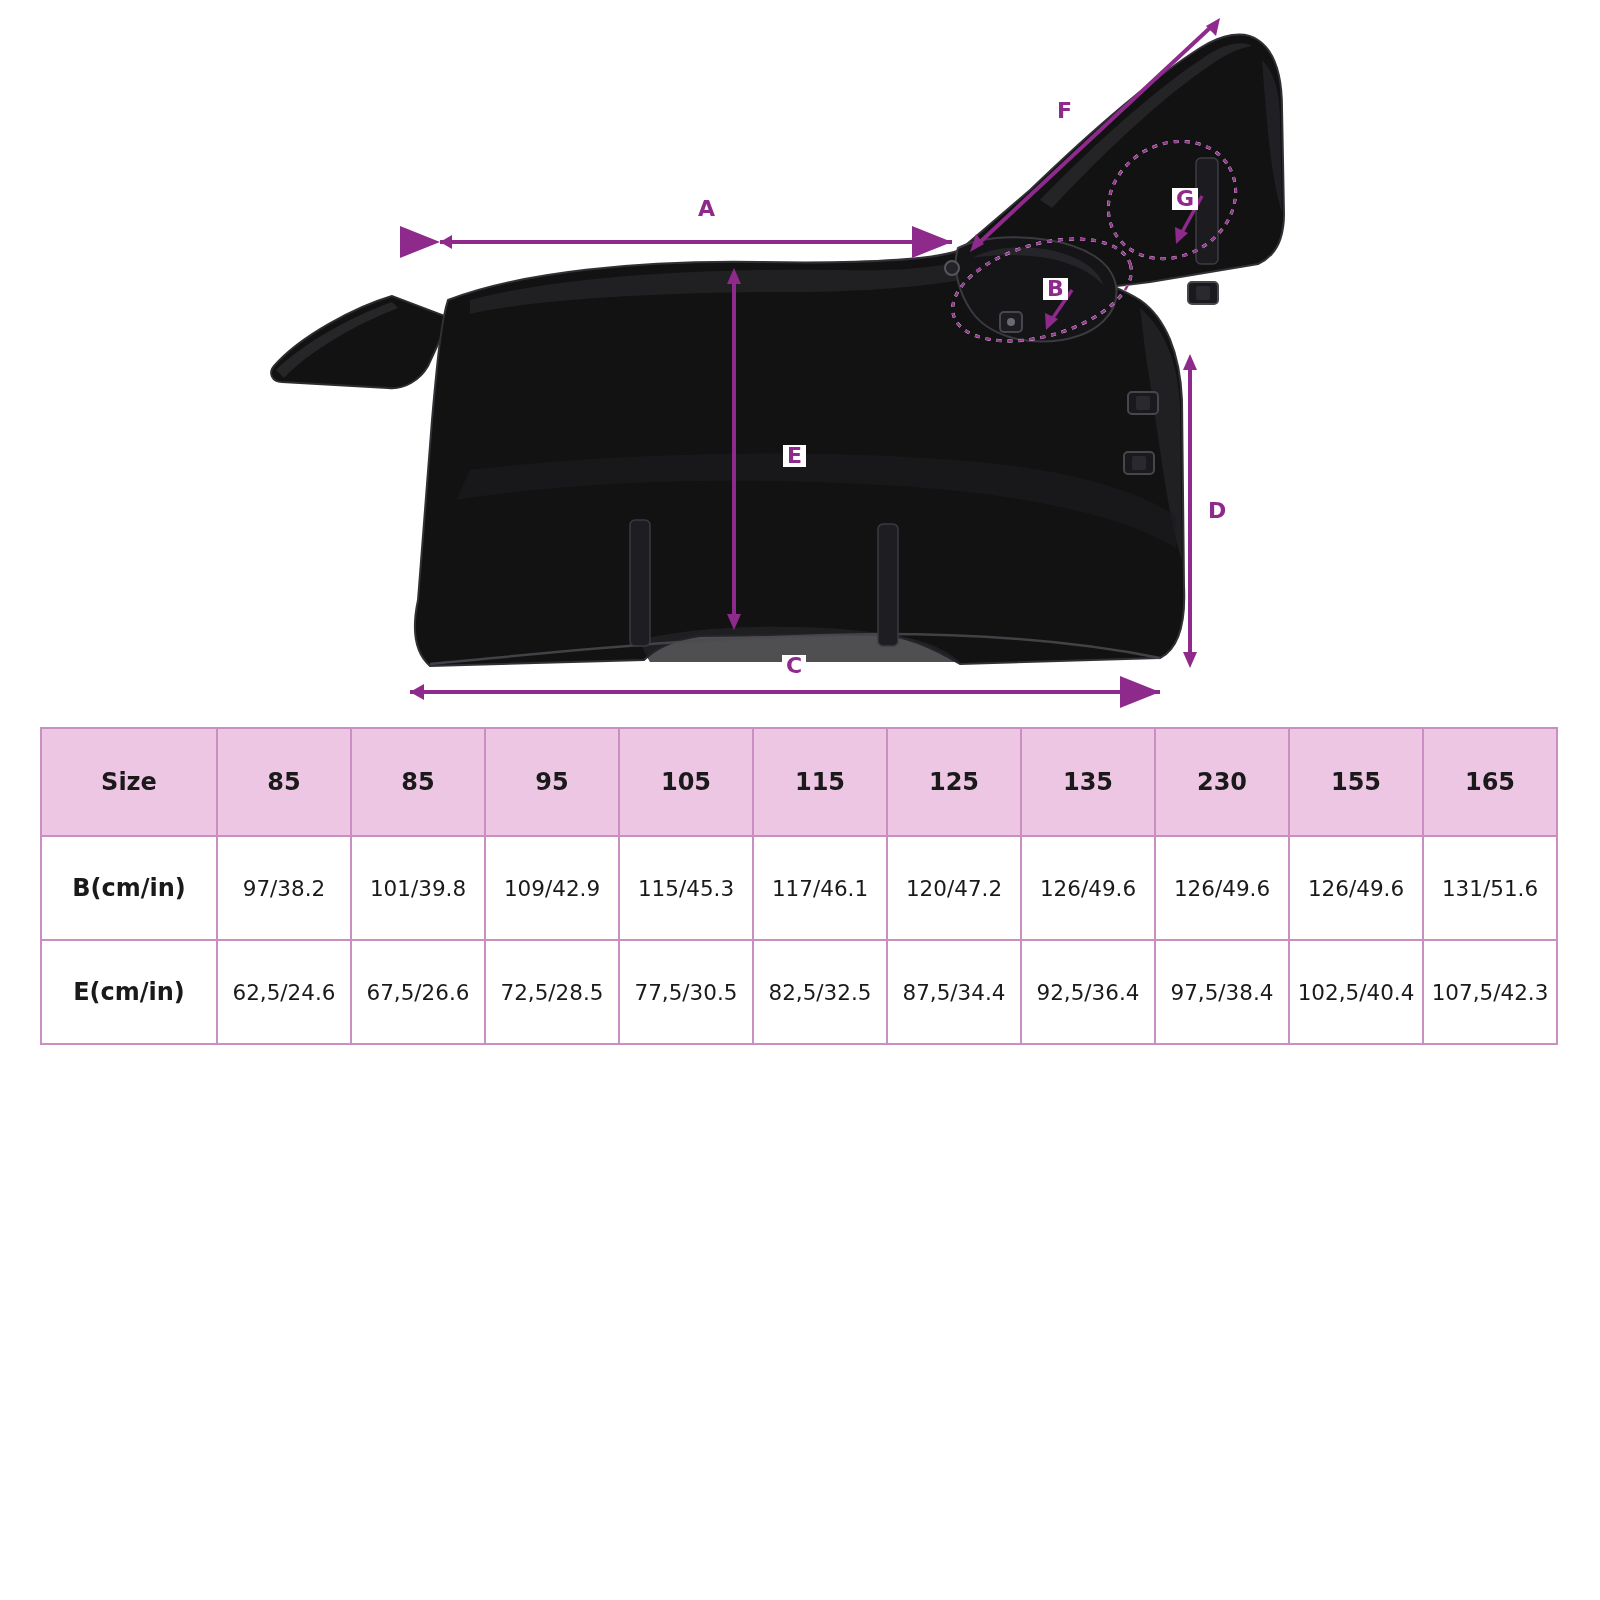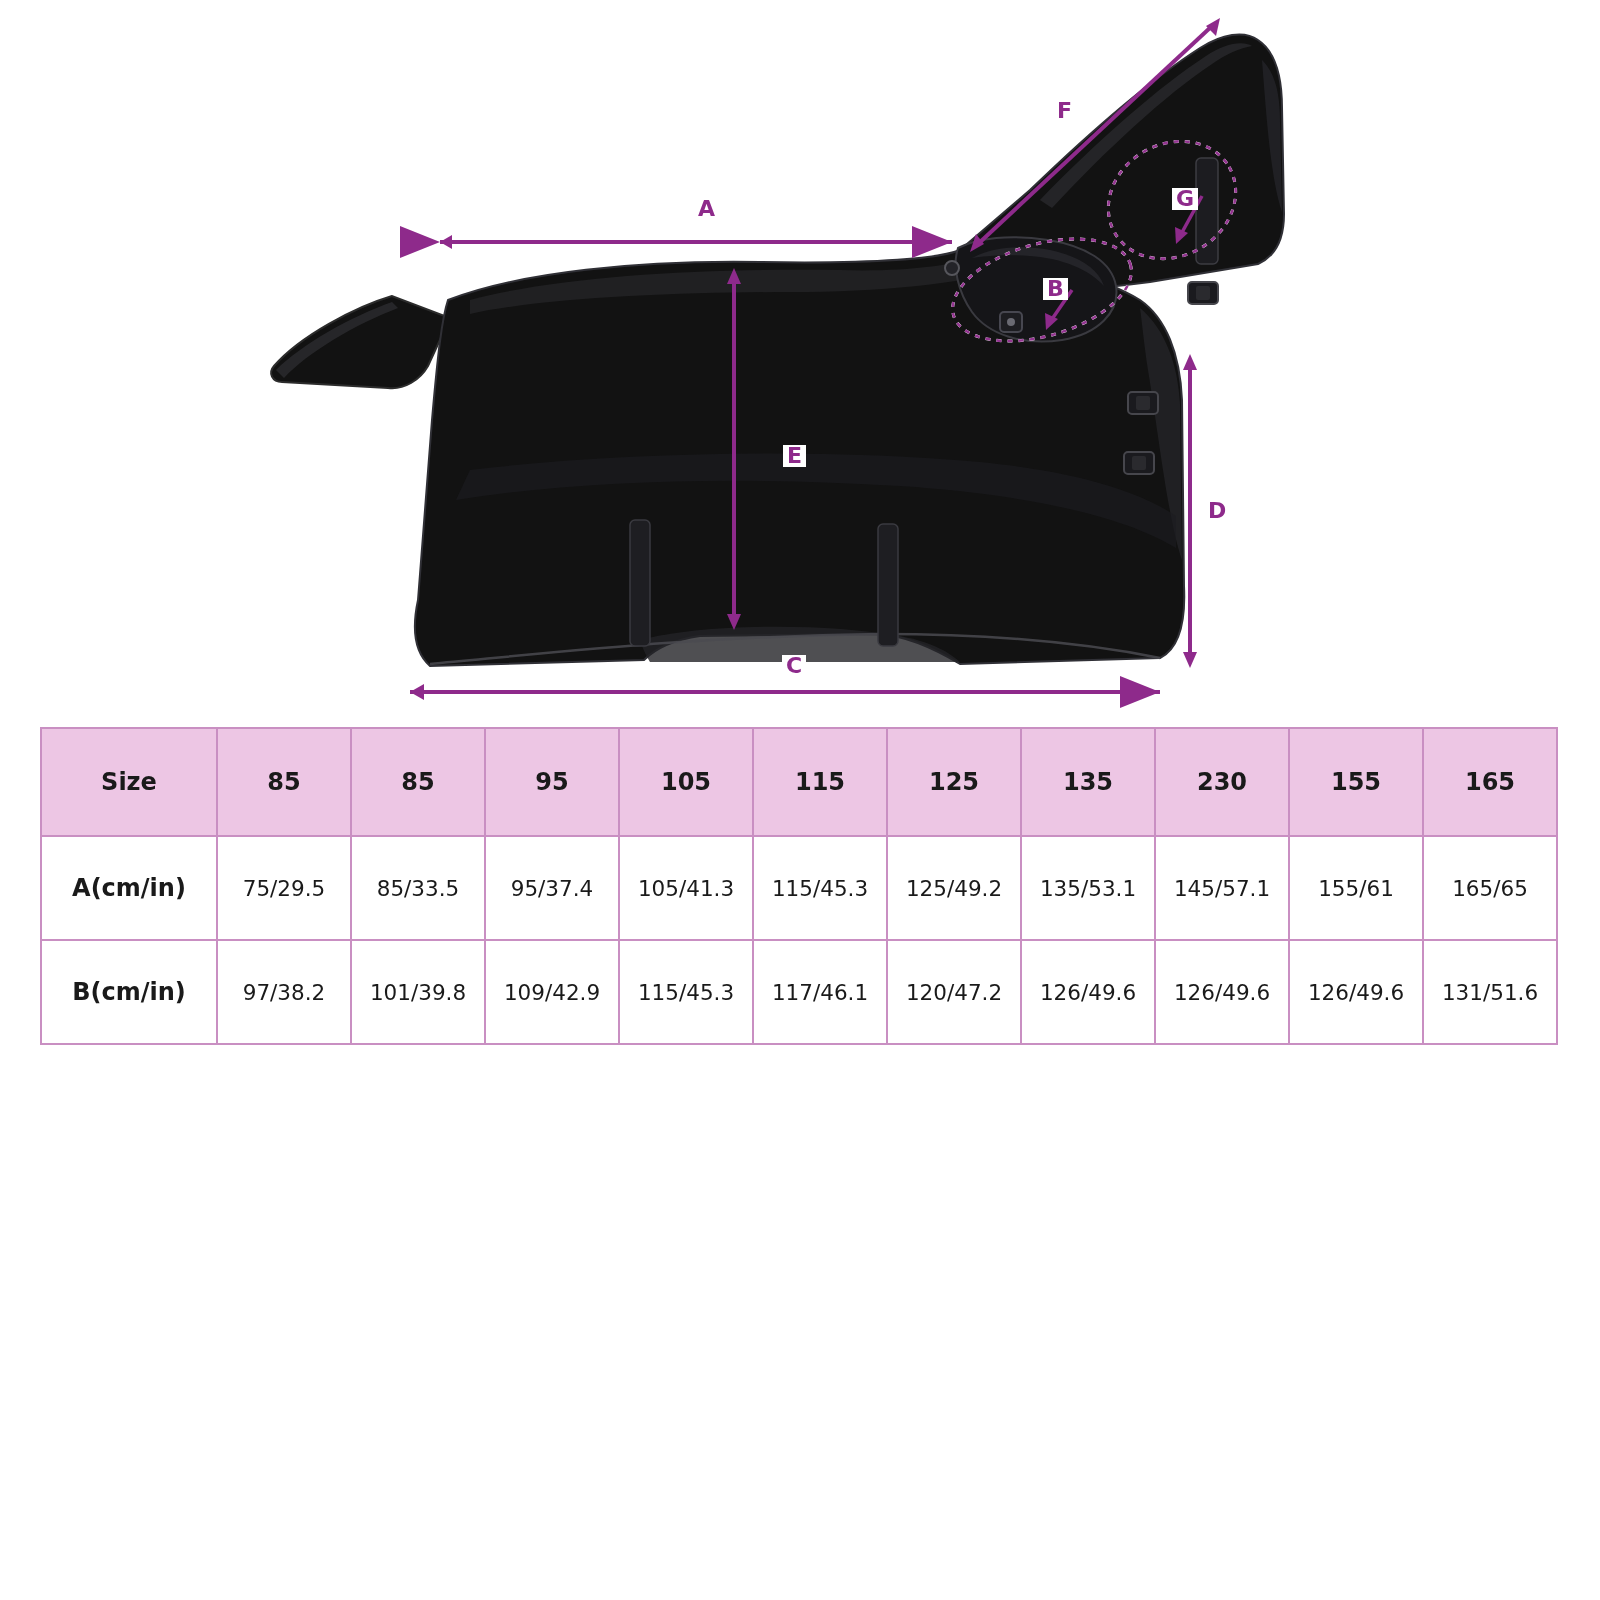--- a/index.html
+++ b/index.html
@@ -243,42 +243,42 @@
           <th>115</th>
           <th>125</th>
           <th>135</th>
           <th>230</th>
           <th>155</th>
           <th>165</th>
         </tr>
       </thead>
       <tbody>
         <tr>
-          <td>A(cm/in)</td>
-          <td>75/29.5</td>
-          <td>85/33.5</td>
-          <td>95/37.4</td>
-          <td>105/41.3</td>
-          <td>115/45.3</td>
-          <td>125/49.2</td>
-          <td>135/53.1</td>
-          <td>145/57.1</td>
-          <td>155/61</td>
-          <td>165/65</td>
-        </tr>
-        <tr>
           <td>B(cm/in)</td>
           <td>97/38.2</td>
           <td>101/39.8</td>
           <td>109/42.9</td>
           <td>115/45.3</td>
           <td>117/46.1</td>
           <td>120/47.2</td>
           <td>126/49.6</td>
           <td>126/49.6</td>
           <td>126/49.6</td>
           <td>131/51.6</td>
         </tr>
+        <tr>
+          <td>E(cm/in)</td>
+          <td>62,5/24.6</td>
+          <td>67,5/26.6</td>
+          <td>72,5/28.5</td>
+          <td>77,5/30.5</td>
+          <td>82,5/32.5</td>
+          <td>87,5/34.4</td>
+          <td>92,5/36.4</td>
+          <td>97,5/38.4</td>
+          <td>102,5/40.4</td>
+          <td>107,5/42.3</td>
+        </tr>
       </tbody>
     </table>
   </div>
 
 </div>
 
 </body></html>

